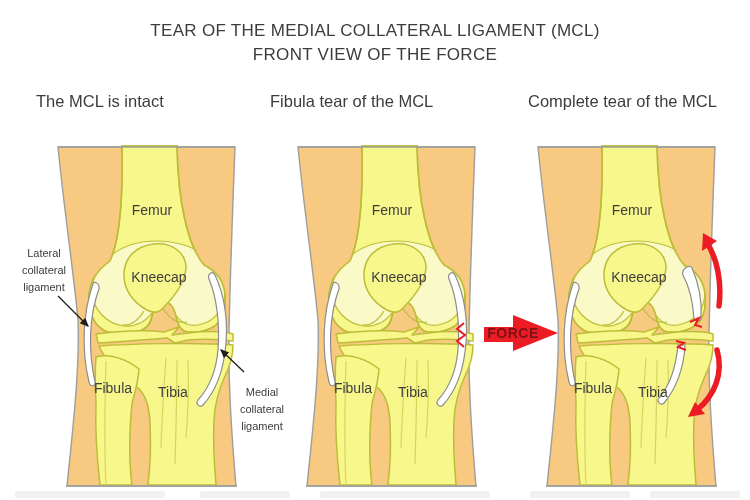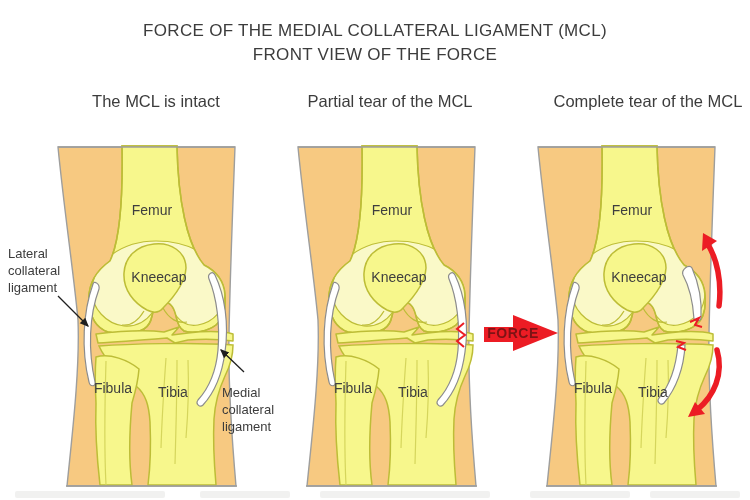--- a/index.html
+++ b/index.html
@@ -1,25 +1,25 @@
 <!DOCTYPE html>
 <html style="--c-skin: #F7C981; --c-skin_outline: #9E9E9D; --c-bone: #F7F78C; --c-bone_pale: #FAF9C8; --c-bone_outline: #BDBD37; --c-ligament: #FFFFFF; --c-ligament_outline: #8C8C8C; --c-tear_red: #EC1C24; --c-force_text: #7D1315; --c-text: #3C3C3C;"><head>
 <meta charset="utf-8">
 <style>
   html,body{margin:0;padding:0;background:#fff;}
   #stage{position:relative;width:750px;height:500px;background:#ffffff;overflow:hidden;
          font-family:"Liberation Sans",sans-serif;}
   .title{position:absolute;top:19px;left:0;width:750px;text-align:center;
          font-size:17px;line-height:24px;color:var(--c-text,#3C3C3C);letter-spacing:.3px;}
-  .sub{position:absolute;top:92px;width:240px;text-align:center;font-size:16.5px;
+  .sub{position:absolute;top:92px;width:240px;text-align:left;font-size:16.5px;
        color:var(--c-text,#3C3C3C);}
   #h0{left:36px;}#h1{left:270px;}#h2{left:528px;}
   .panel{position:absolute;top:144px;width:220px;height:345px;}
   .p1{left:36px;}.p2{left:276px;}.p3{left:516px;}
-  .anno{position:absolute;font-size:13px;line-height:17px;text-align:left;
+  .anno{position:absolute;font-size:11px;line-height:17px;text-align:center;
         color:var(--c-text,#3C3C3C);}
   #anno-lat{left:8px;top:245px;width:72px;}
   #anno-med{left:222px;top:372px;width:80px;margin-top:12px;}
   #overlay{position:absolute;left:0;top:0;pointer-events:none;}
   #force-svg{position:absolute;left:484px;top:313px;}
   #force-svg text{font-size:14px;font-weight:bold;letter-spacing:.5px;text-anchor:middle;
                   fill:var(--c-force_text,#7D1315);}
   .wm{position:absolute;top:491px;height:7px;background:#E4E4E2;opacity:.5;border-radius:2px;}
   
   .skin{fill:var(--c-skin,#F7C981);stroke:var(--c-skin_outline,#9E9E9D);stroke-width:1.4;}
@@ -80,25 +80,25 @@
         <path class="edgeline" d="M 30,342 L 201,342"></path>
         <path class="edgeline" d="M 22,3 L 199,3"></path>
       </g>
 
       <path id="mcl-intact" d="M 179,131 C 189,152 193,180 189,208 C 186,231 178,249 167,261 C 164,264 159,260 162,256
            C 172,245 180,228 182,206 C 184,181 181,154 173,135 C 171,130 177,126 179,131 Z"></path>
     </defs>
   </svg>
 
   <div class="title">
-    <div>FORCE OF THE MEDIAL COLLATERAL LIGAMENT (MCL)</div>
+    <div>TEAR OF THE MEDIAL COLLATERAL LIGAMENT (MCL)</div>
     <div>FRONT VIEW OF THE FORCE</div>
   </div>
   <div class="sub" id="h0">The MCL is intact</div>
-  <div class="sub" id="h1">Partial tear of the MCL</div>
+  <div class="sub" id="h1">Fibula tear of the MCL</div>
   <div class="sub" id="h2">Complete tear of the MCL</div>
 
   <svg class="panel p1" viewBox="0 0 220 345">
     <use href="#knee-art"></use>
     <use href="#mcl-intact" class="lig"></use>
     <text class="bone-label" x="116" y="71">Femur</text>
     <text class="bone-label" x="123" y="138">Kneecap</text>
     <text class="bone-label" x="77" y="249">Fibula</text>
     <text class="bone-label" x="137" y="253">Tibia</text>
   </svg>

